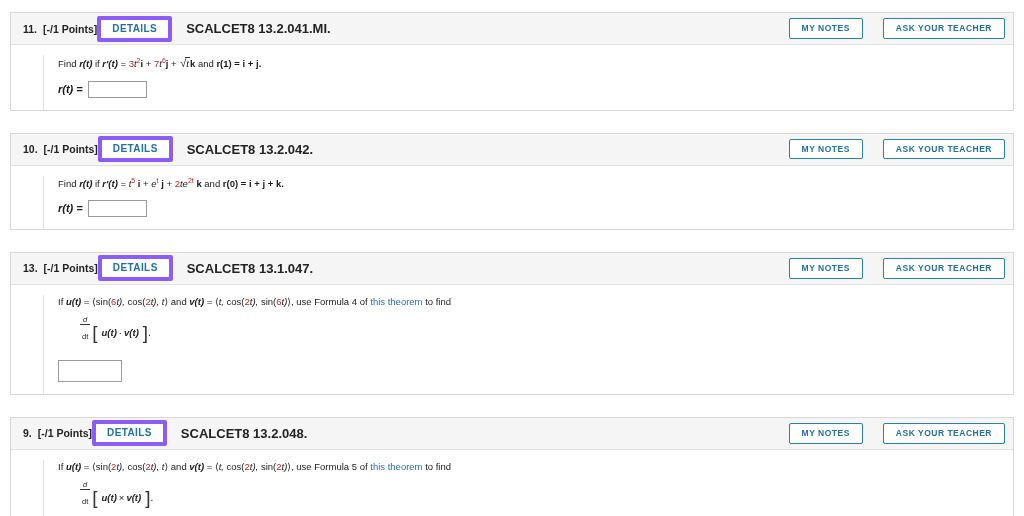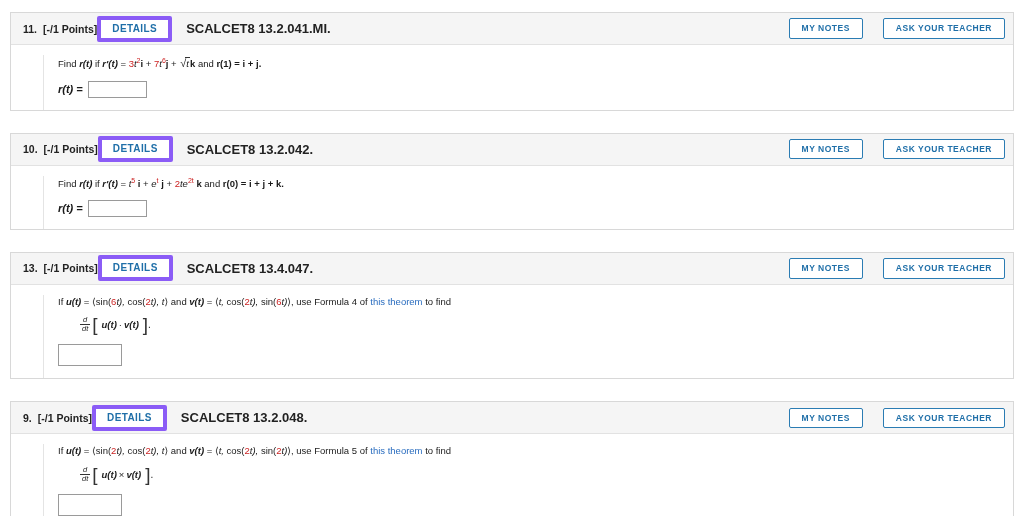--- a/index.html
+++ b/index.html
@@ -163,21 +163,21 @@
   }
   .frac {
     display: inline-flex;
     flex-direction: column;
     align-items: center;
     line-height: 1.05;
     font-size: 7.5px;
     margin-right: 2px;
   }
   .frac .num { padding: 0 2px; font-style: italic; }
-  .frac .den { border-top: 1px solid #333; padding: 0 2px; font-style: italic; }
+  .frac .den { border-top: 1px solid #333; padding: 8px 2px; }
   .brk {
     font-size: 19px;
     font-weight: 300;
     line-height: .9;
     color: #333;
   }
   .brk-inner {
     padding: 0 4px;
     font-size: 9.5px;
     text-align: center;
@@ -240,21 +240,21 @@
       </div>
     </div>
   </div>
 
   <div class="problem">
     <div class="problem-header">
       <div class="hdr-left">
         <span class="q-number">13.</span>
         <span class="q-points">[-/1 Points]</span>
         <button class="btn-details">DETAILS</button>
-        <span class="q-code">SCALCET8 13.4.047.</span>
+        <span class="q-code">SCALCET8 13.1.047.</span>
       </div>
       <div class="hdr-right">
         <button class="btn-action">MY NOTES</button>
         <button class="btn-action">ASK YOUR TEACHER</button>
       </div>
     </div>
     <div class="problem-body">
       <div class="body-inner">
         <div class="stmt">
           <span>If </span><b class="ital">u(t)</b><span> = </span><span>⟨</span><span>sin(</span><span class="red">6</span><span class="ital">t), </span><span>cos(</span><span class="red">2</span><span class="ital">t), </span><span class="ital">t</span><span>⟩</span><span>  and  </span><b class="ital">v(t)</b><span> = </span><span>⟨</span><span class="ital">t, </span><span>cos(</span><span class="red">2</span><span class="ital">t), </span><span>sin(</span><span class="red">6</span><span class="ital">t)</span><span>⟩,</span><span>  use Formula 4 of </span><a class="lnk">this theorem</a><span> to find</span>

